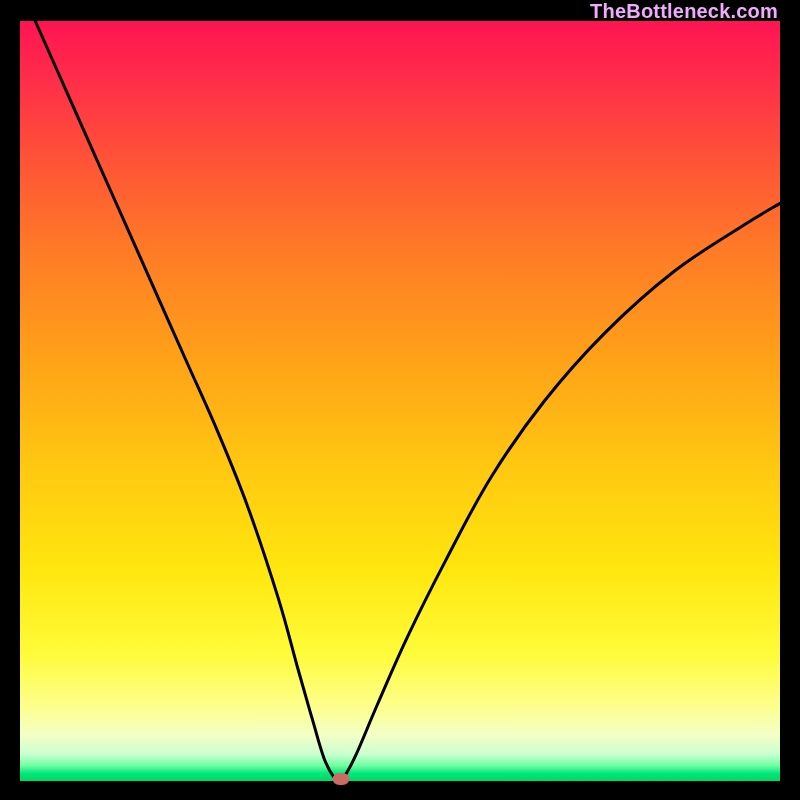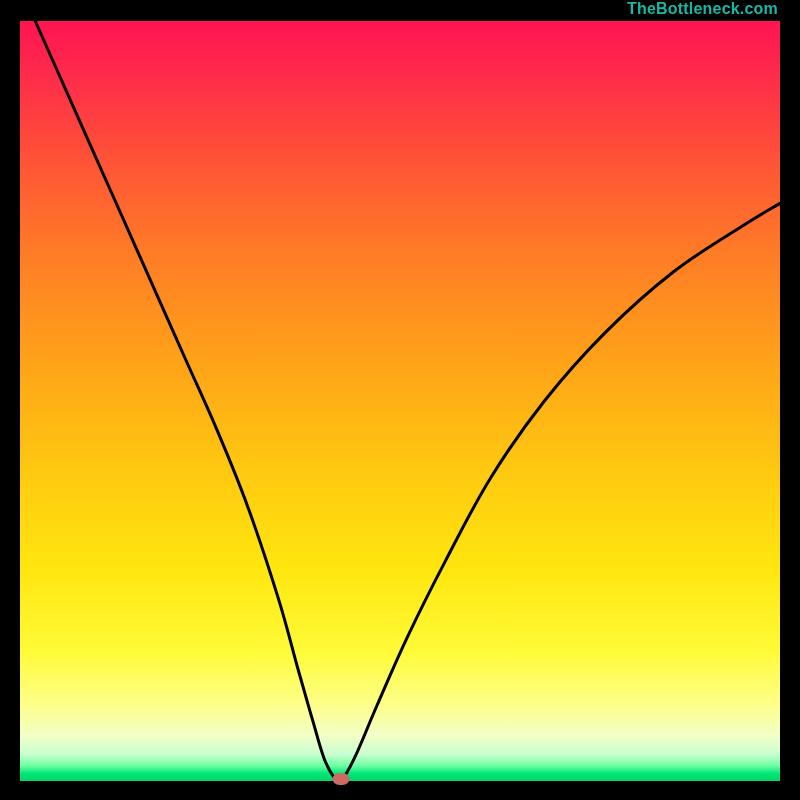--- a/index.html
+++ b/index.html
@@ -39,23 +39,23 @@
       #6effa0 98%,
       #00e77a 99%,
       #00d865 100%
     );
   }
   .watermark {
     position: absolute;
     top: 0px;
     right: 22px;
     font-family: Arial, Helvetica, sans-serif;
-    font-size: 16px;
+    font-size: 20px;
     font-weight: 600;
-    color: #14b8a6;
+    color: #f0abfc;
     letter-spacing: 0.2px;
   }
   svg.curve {
     position: absolute;
     left: 0;
     top: 0;
     width: 760px;
     height: 760px;
   }
   .marker {

